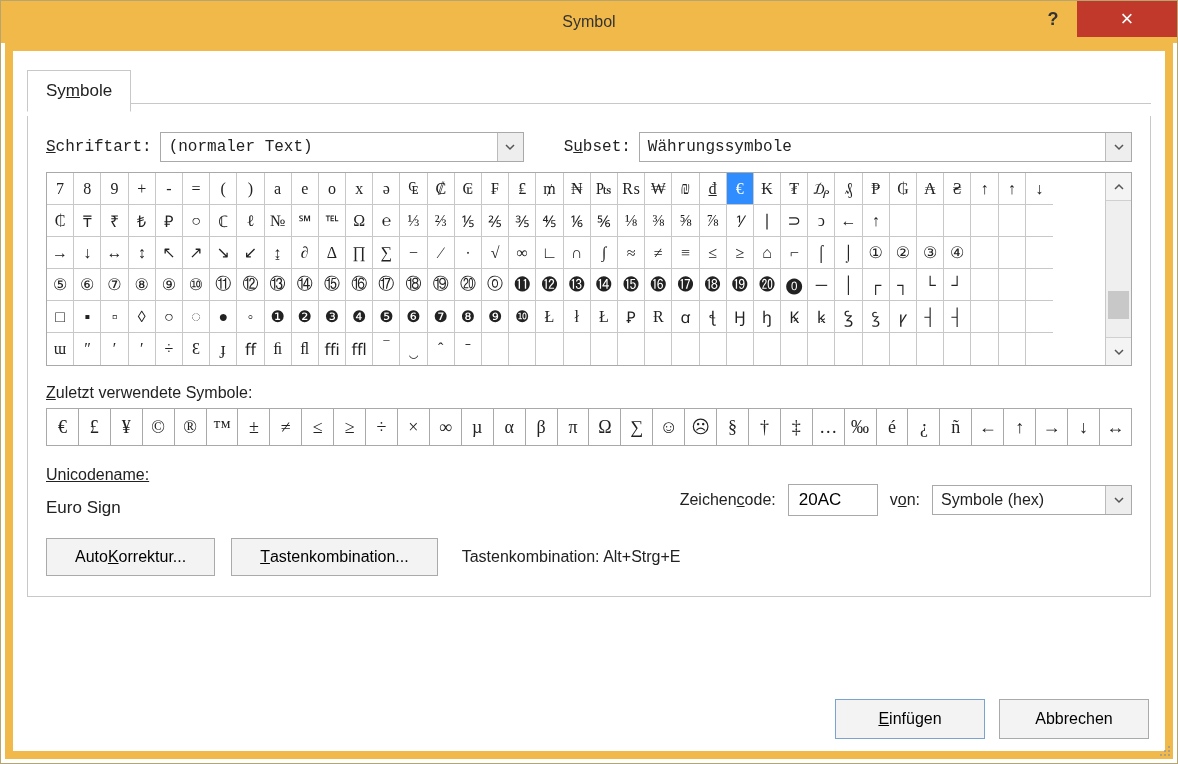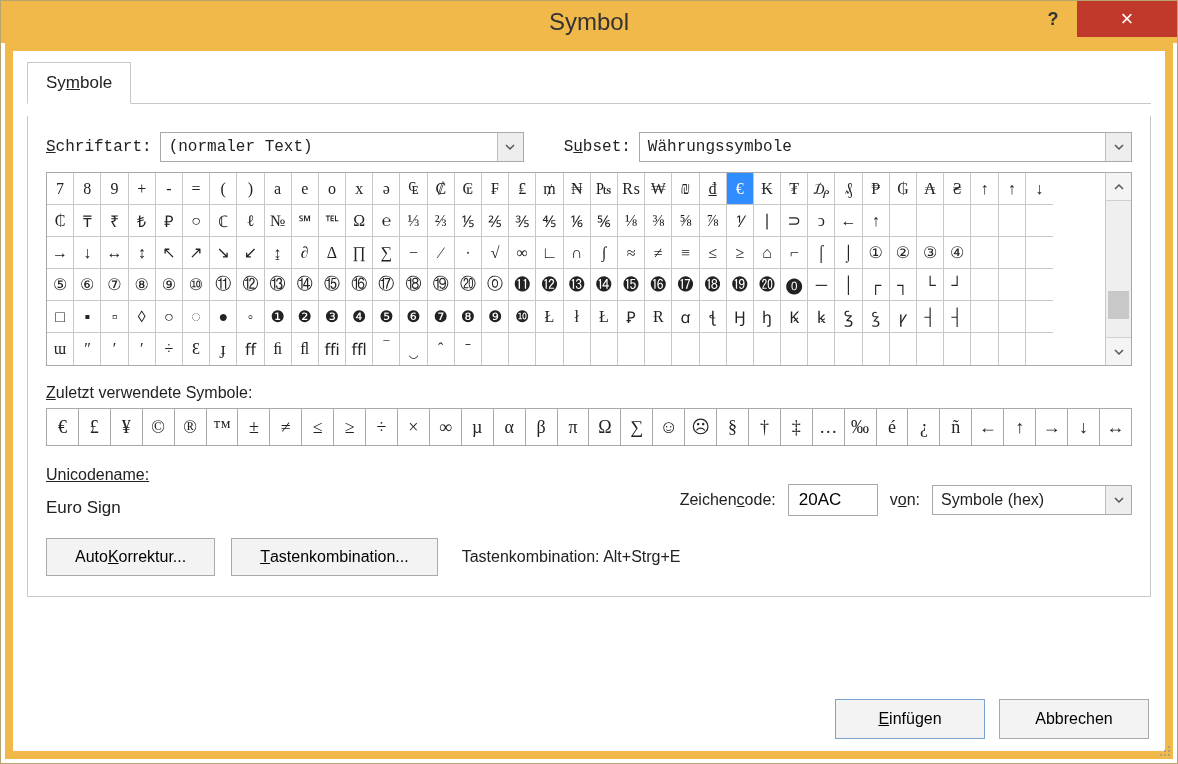--- a/index.html
+++ b/index.html
@@ -1,28 +1,28 @@
 <!DOCTYPE html>
 <html><head>
 <meta charset="utf-8">
 <style>
   * { box-sizing: border-box; }
   html,body { margin:0; padding:0; font-family: "Segoe UI", Tahoma, Arial, sans-serif; font-size:15px; color:#222; }
   .window { width:1178px; height:764px; border:1px solid #b7a56f; background:#fff; position:relative; }
   .titlebar { height:42px; background:#f1b94a; display:flex; align-items:center; position:relative; }
-  .title { flex:1; text-align:center; font-size:24px; color:#333; }
+  .title { flex:1; text-align:center; font-size:16px; color:#333; }
   .titlebar-buttons { position:absolute; right:0; top:0; height:100%; display:flex; }
   .tbtn { width:48px; height:36px; display:flex; align-items:center; justify-content:center; font-size:18px; }
   .tbtn.help { width:48px; background:transparent; color:#333; font-weight:bold; }
   .tbtn.close { width:100px; background:#c0392b; color:#fff; font-size:22px; }
   .outer-border { margin:0 4px 4px 4px; height:calc(100% - 46px); background:#f1b94a; padding:8px; }
   .outer-panel { background:#fff; width:100%; height:100%; }
   .body { padding:10px 14px 14px 14px; }
   .tabs { display:flex; border-bottom:1px solid #c8c8c8; margin-bottom:12px; }
-  .tab { padding:10px 18px; border:1px solid #c8c8c8; background:#ededed; margin-right:0; position:relative; top:1px; font-size:17px; border-bottom:1px solid #c8c8c8; }
+  .tab { padding:10px 18px; border:1px solid #c8c8c8; background:#ededed; margin-right:0; position:relative; top:9px; font-size:17px; border-bottom:1px solid #c8c8c8; }
   .tab.active { background:#fff; border-bottom:1px solid #fff; }
   .tab-content { border:1px solid #c8c8c8; border-top:none; padding:16px 18px 20px 18px; }
   .row { display:flex; align-items:center; gap:8px; margin-bottom:10px;font-family:Liberation Mono, monospace; }
   .label { font-size:16px; }
   .dropdown { display:flex; align-items:center; border:1px solid #a9a9a9; background:#fff; height:30px; }
   .dropdown .dd-text { padding:0 8px; flex:1; font-size:16px; }
   .dropdown .dd-btn { width:26px; height:100%; background:#eee; border-left:1px solid #bbb; display:flex; align-items:center; justify-content:center; }
   .dd-btn svg { width:10px; height:10px; }
   
   .grid-container { display:flex; border:1px solid #a9a9a9; margin-top:4px; }

